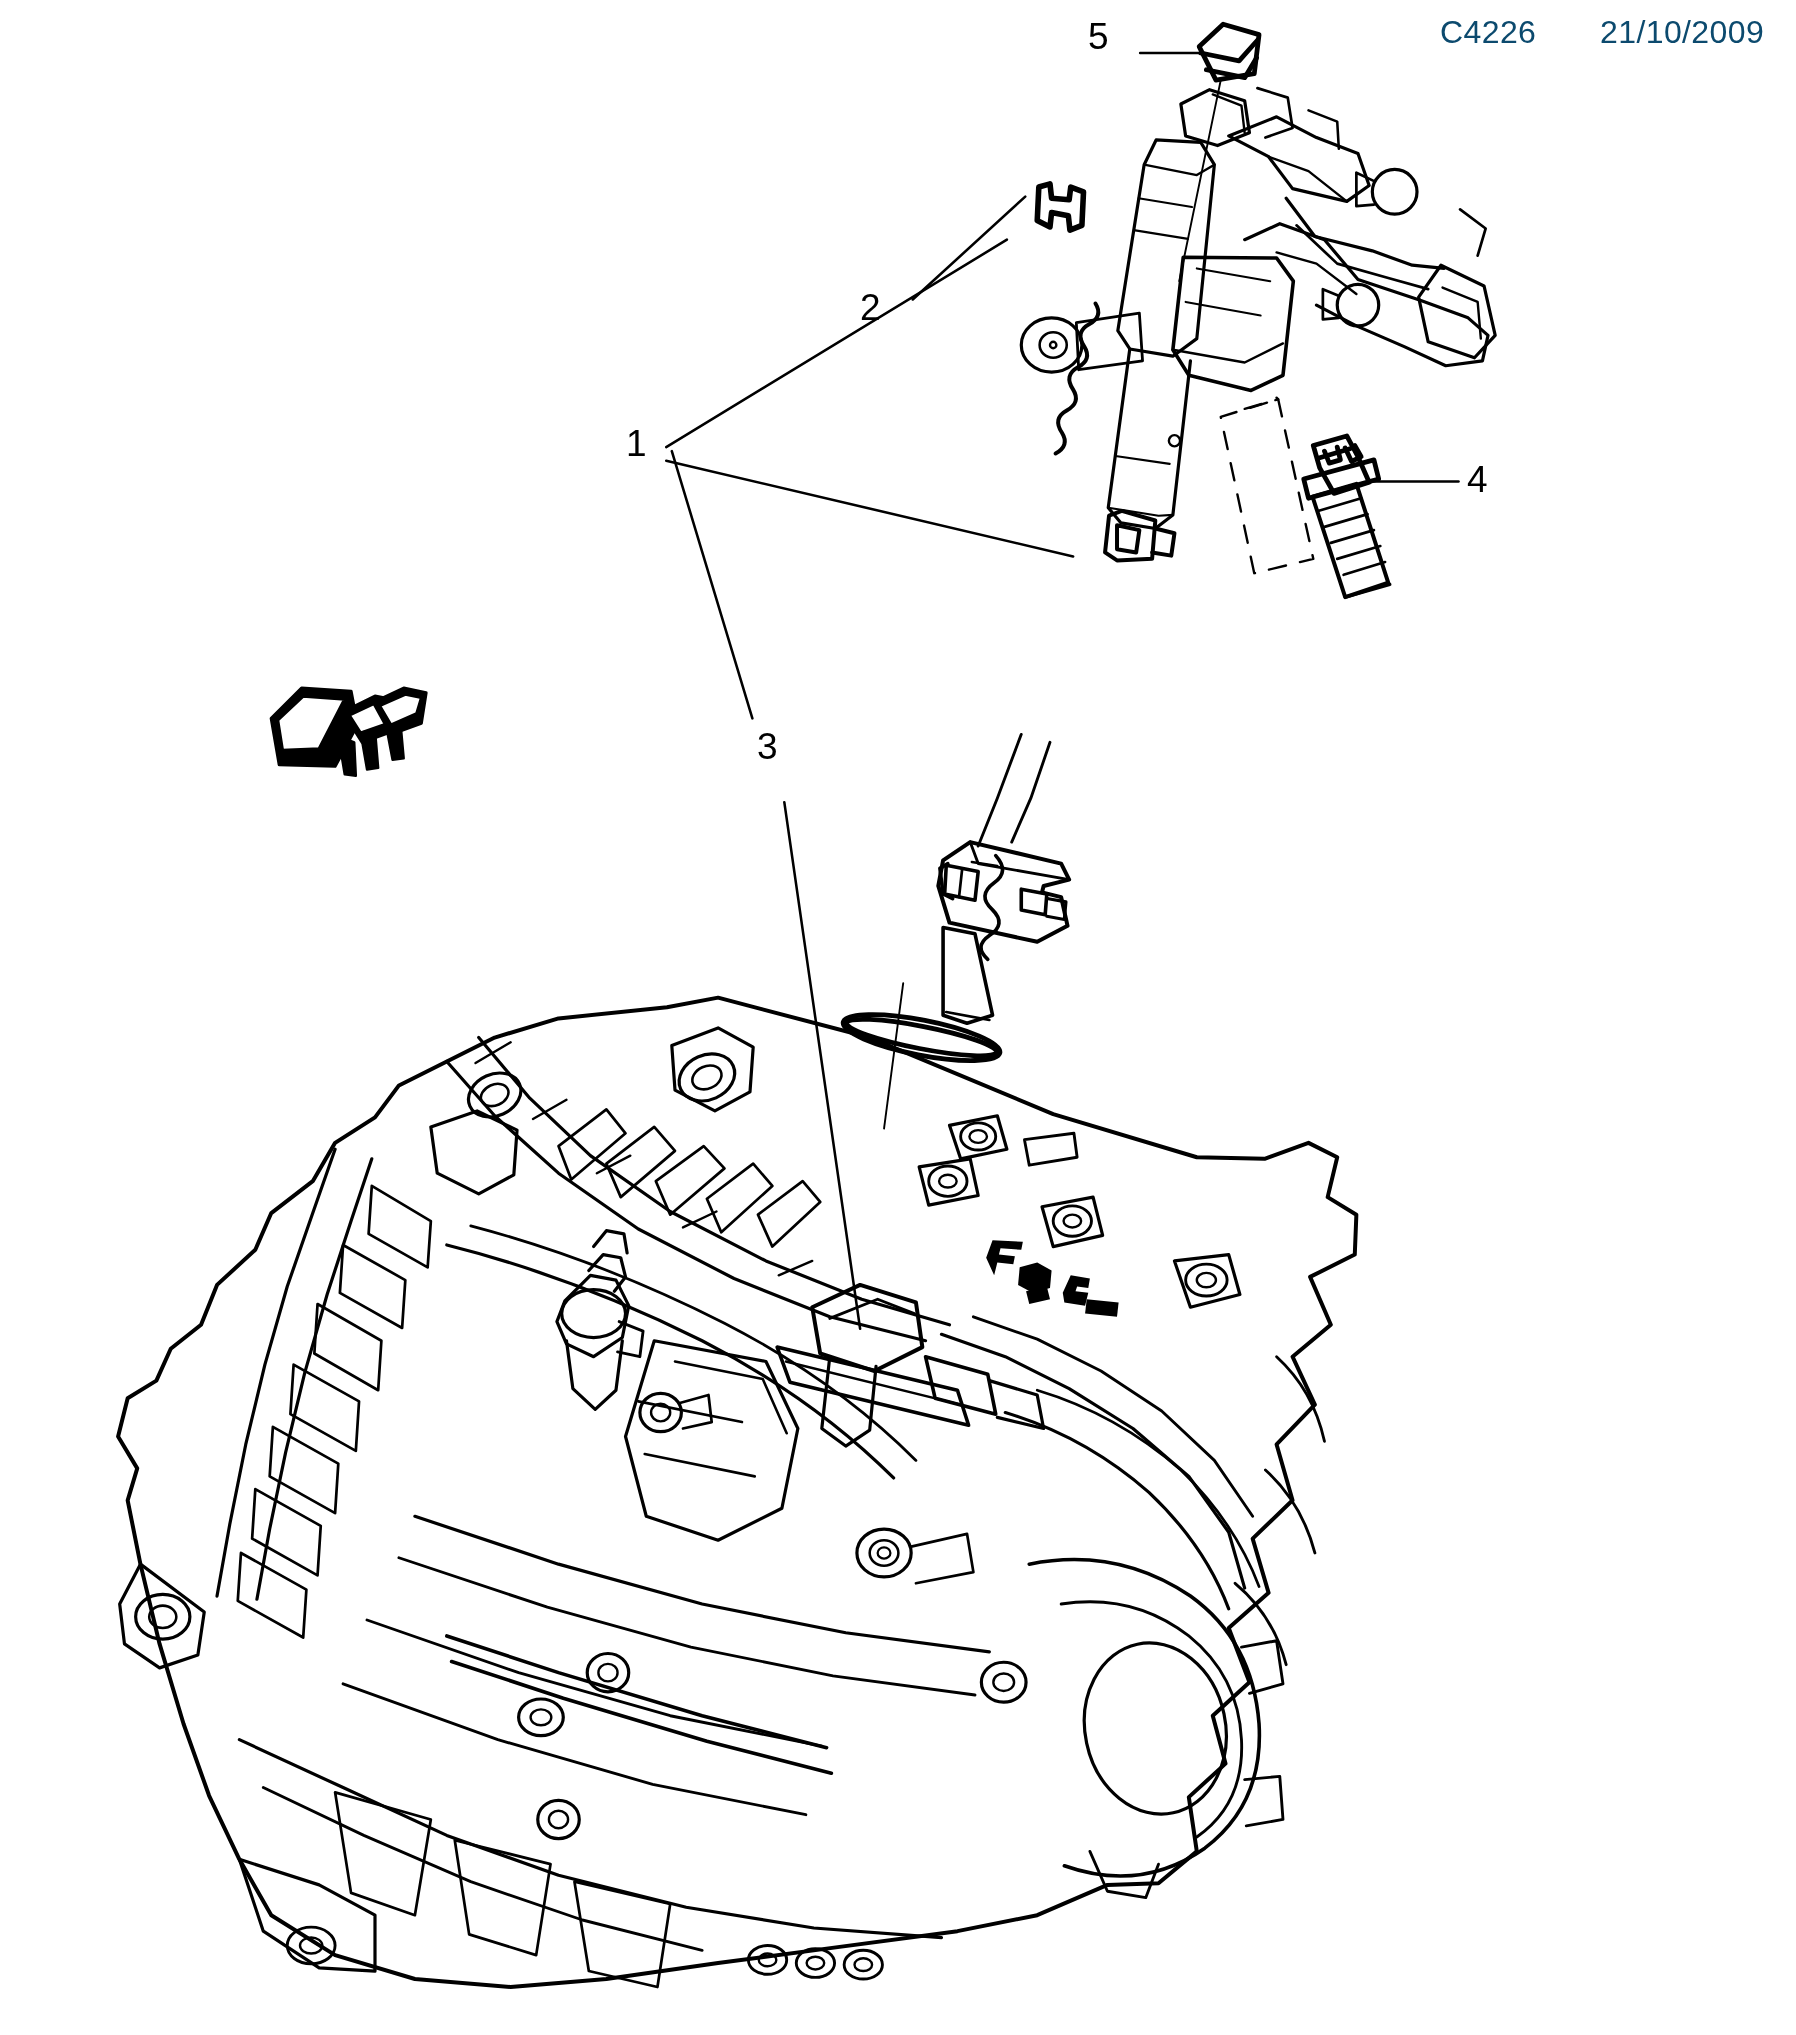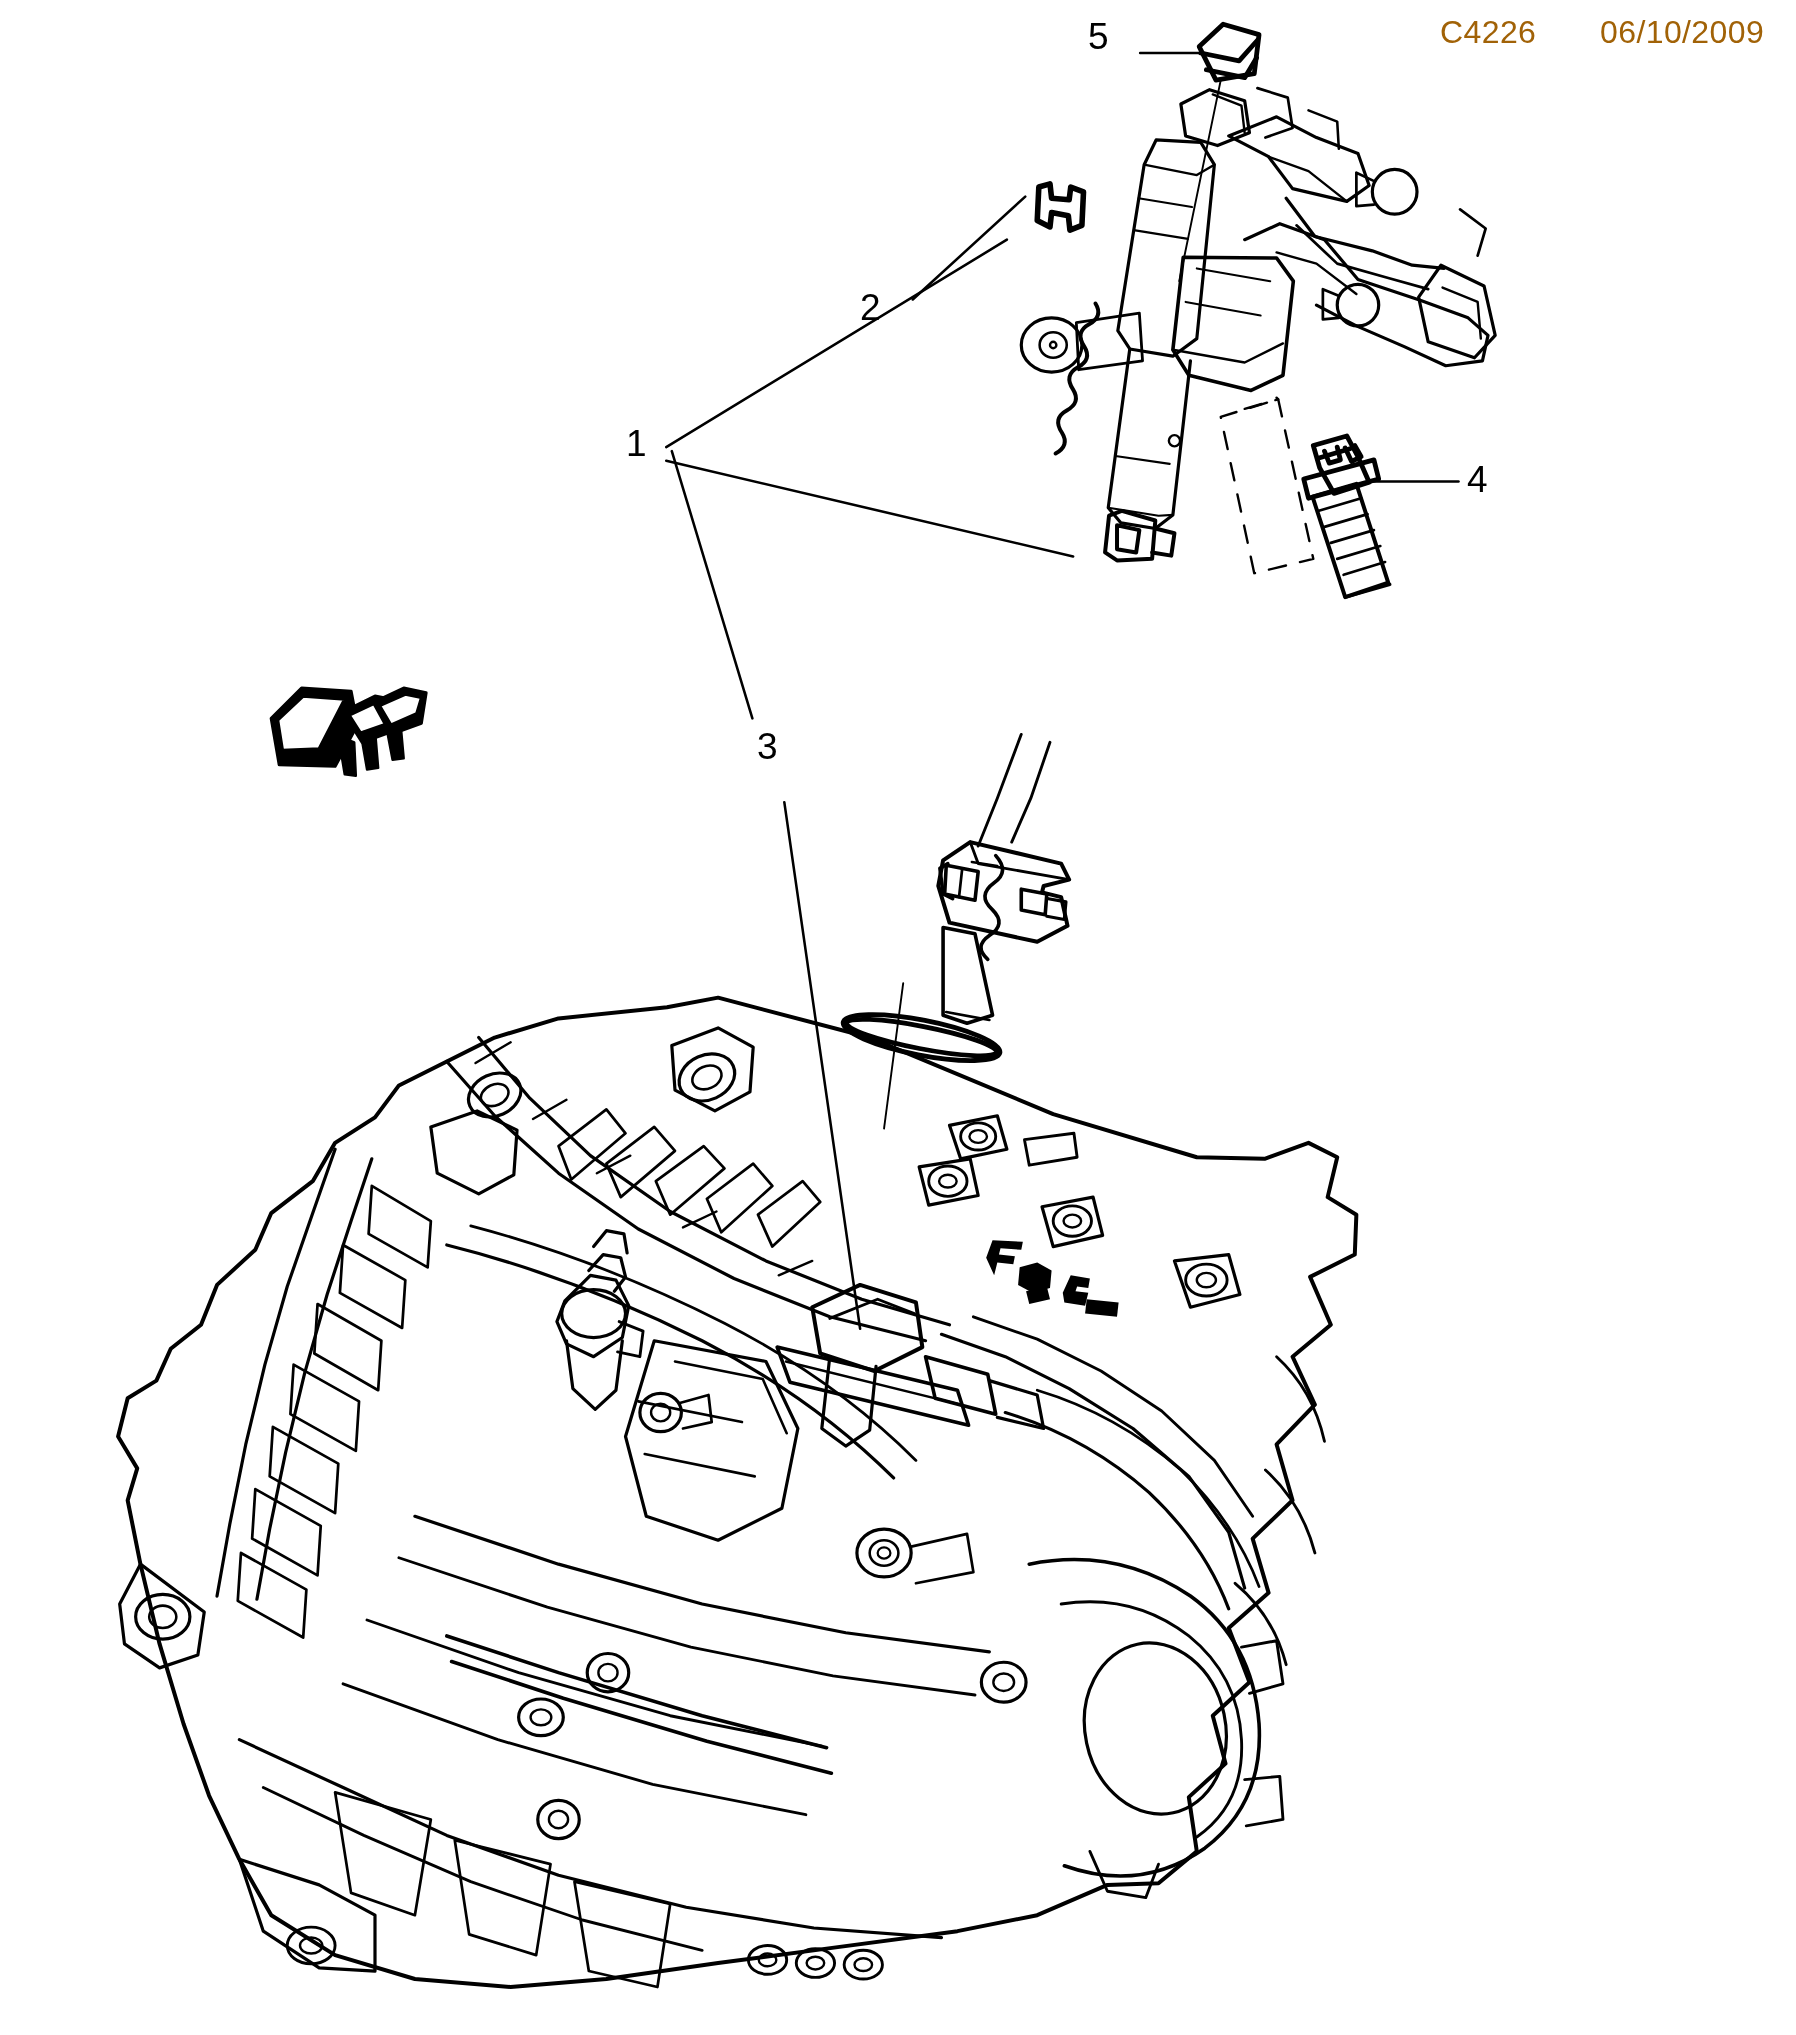--- a/index.html
+++ b/index.html
@@ -21,21 +21,21 @@
     left: 0; top: 0;
     width: 1796px;
     height: 2036px;
     background: #ffffff;
   }
   .hdr {
     position: absolute;
     font-family: "Liberation Sans", sans-serif;
     font-size: 32px;
     letter-spacing: 0.4px;
-    color: #a16207;
+    color: #0c4a6e;
     white-space: nowrap;
   }
   #hdr-code { left: 1440px; top: 14.4px; }
   #hdr-date { left: 1600px; top: 14.4px; }
 
   .callout {
     position: absolute;
     font-family: "Liberation Sans", sans-serif;
     font-size: 37px;
     line-height: 37px;
@@ -54,21 +54,21 @@
     width: 1796px;
     height: 2036px;
   }
 </style>
 </head>
 <body>
 
 <div id="sheet">
 
   <div class="hdr" id="hdr-code">C4226</div>
-  <div class="hdr" id="hdr-date">06/10/2009</div>
+  <div class="hdr" id="hdr-date">21/10/2009</div>
 
   <div class="callout" id="callout-1">1</div>
   <div class="callout" id="callout-2">2</div>
   <div class="callout" id="callout-3">3</div>
   <div class="callout" id="callout-4">4</div>
   <div class="callout" id="callout-5">5</div>
 
   <svg id="art" viewBox="0 0 2251 2551" xmlns="http://www.w3.org/2000/svg">
 
     <g fill="none" stroke="#000000" stroke-width="3" stroke-linecap="round" stroke-linejoin="round">

